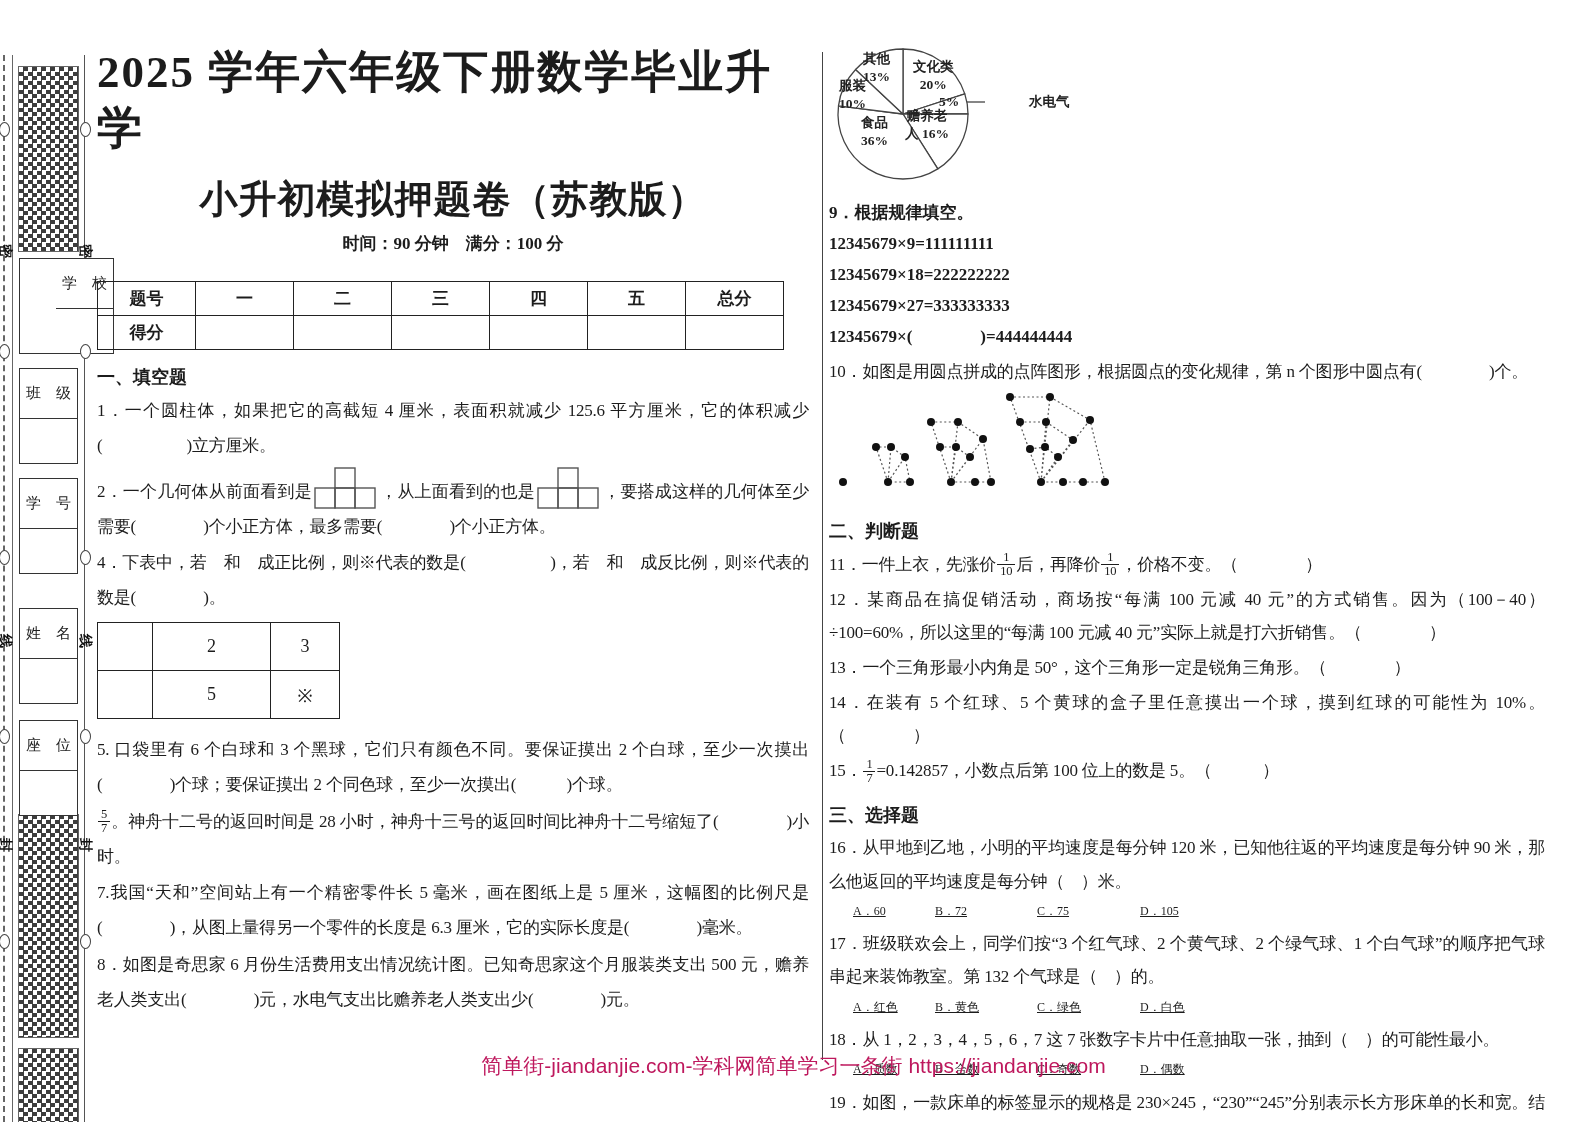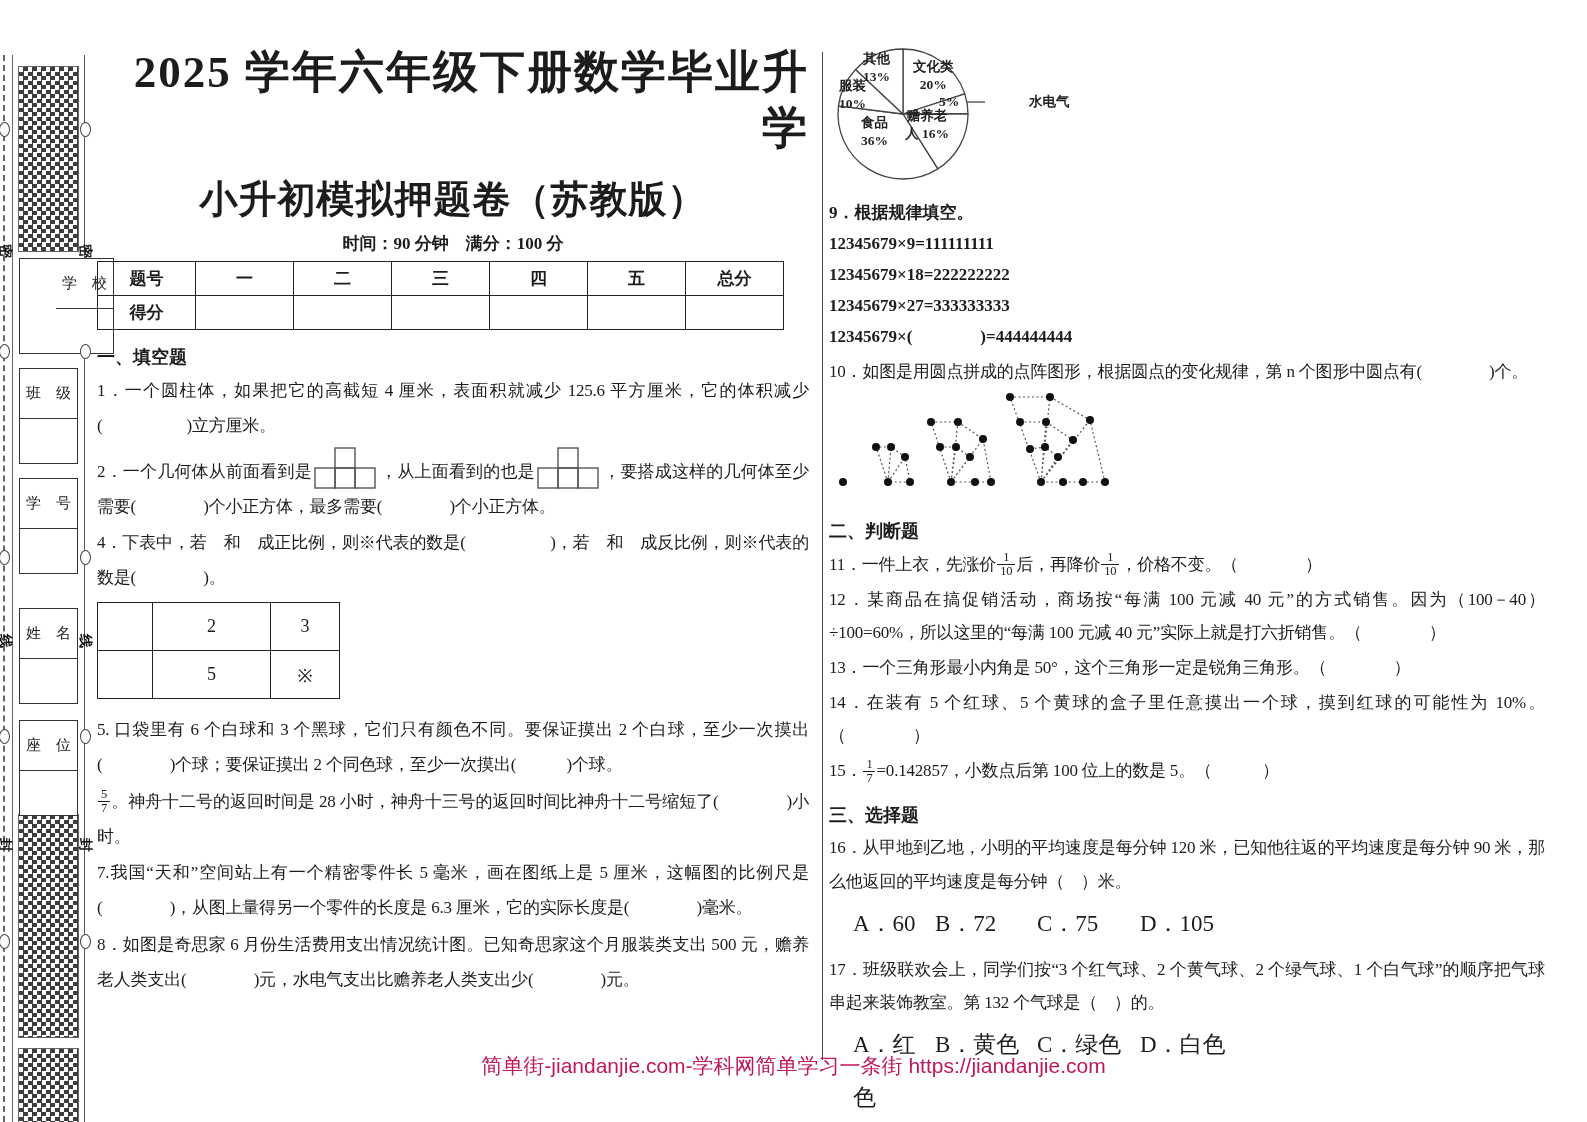--- a/index.html
+++ b/index.html
@@ -14,38 +14,38 @@
   .sbox{position:absolute;left:19px;width:57px;border:1.7px solid #333;background:#fff;}
   .sbox .lbl{height:49px;display:flex;align-items:center;justify-content:center;
              font-size:15px;color:#222;}
   .sbox .blank{height:44px;border-top:1.7px solid #333;}
   .scirc{position:absolute;width:9px;height:13px;border:1.3px solid #444;border-radius:50%;background:#fff;}
   .smark{position:absolute;font-size:14px;font-weight:700;color:#111;transform:rotate(90deg);width:14px;line-height:1;}
   
   .divider{position:absolute;left:822px;top:52px;height:1008px;border-left:1.5px solid #444;}
   .col-left{position:absolute;left:97px;top:44px;width:712px;}
   .col-right{position:absolute;left:829px;top:40px;width:716px;}
-  .title1{font-size:45px;font-weight:900;text-align:right;letter-spacing:2px;line-height:1.25;}
+  .title1{font-size:45px;font-weight:900;text-align:left;letter-spacing:2px;line-height:1.25;}
   .title2{font-size:38px;font-weight:900;text-align:center;letter-spacing:1px;margin-top:20px;line-height:1.2;}
   .meta{font-size:17px;font-weight:700;text-align:center;margin-top:10px;}
-  table.score{border-collapse:collapse;margin-top:6px;}
+  table.score{border-collapse:collapse;margin-top:26px;}
   table.score td{border:1.7px solid #222;width:95px;height:31px;text-align:center;
                  font-size:17px;font-weight:600;}
   .sec-title{font-size:18px;font-weight:800;margin-top:13px;line-height:1.6;}
   .q{font-size:17px;line-height:2.05;letter-spacing:-0.2px;text-align:justify;margin-top:2px;}
   .qtight{line-height:1.95;}
   .q9line{font-size:17px;line-height:1.82;letter-spacing:0;font-weight:bold;}
   table.ratio{border-collapse:collapse;margin:6px 0 14px 0;}
   table.ratio td{border:1.8px solid #222;height:45px;text-align:center;font-size:18px;}
   table.ratio td.c0{width:52px;} table.ratio td.c1{width:115px;} table.ratio td.c2{width:66px;}
   .frac{display:inline-block;vertical-align:-0.45em;text-align:center;font-size:12.5px;line-height:1.05;margin:0 1px;}
   .frac .num{display:block;border-bottom:1px solid #1c1c1c;padding:0 3px;}
   .frac .den{display:block;padding:0 3px;}
   .tfig{display:inline-block;vertical-align:-13px;margin:0 2px;}
-  .opts{display:flex;padding-left:24px;font-size:23px;line-height:2.3;}
+  .opts{display:flex;padding-left:24px;font-size:12px;line-height:2.3;text-decoration:underline;}
   .opts .o0{width:82px;} .opts .o1{width:102px;} .opts .o2{width:103px;}
   
   .pie-wrap{position:relative;height:158px;}
   .plabel{position:absolute;font-size:13.5px;line-height:1.35;white-space:pre-line;text-align:center;color:#222;font-weight:600;}
   
   .dots-wrap{margin:2px 0 0 2px;height:114px;}
   .footer{position:absolute;left:0;right:0;top:1052px;text-align:center;color:#be185d;
           font-size:21px;font-family:"Liberation Sans","DejaVu Sans",sans-serif;}
 </style>
 </head>

